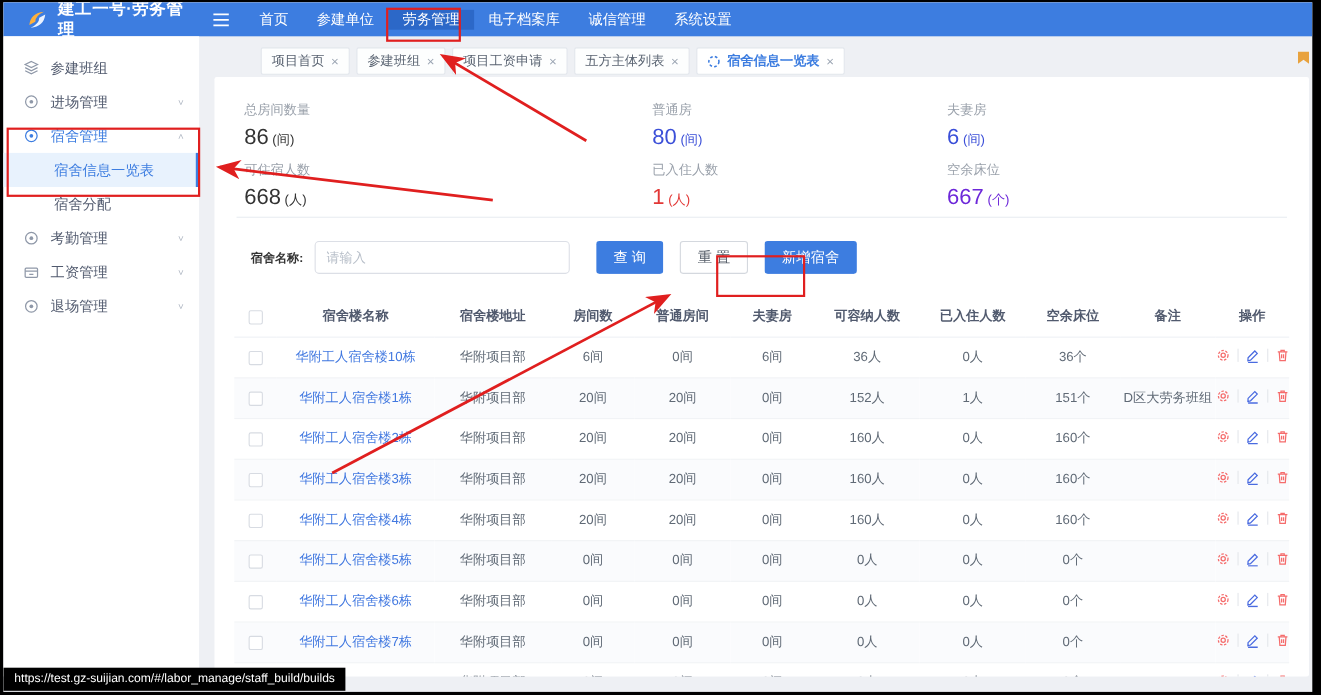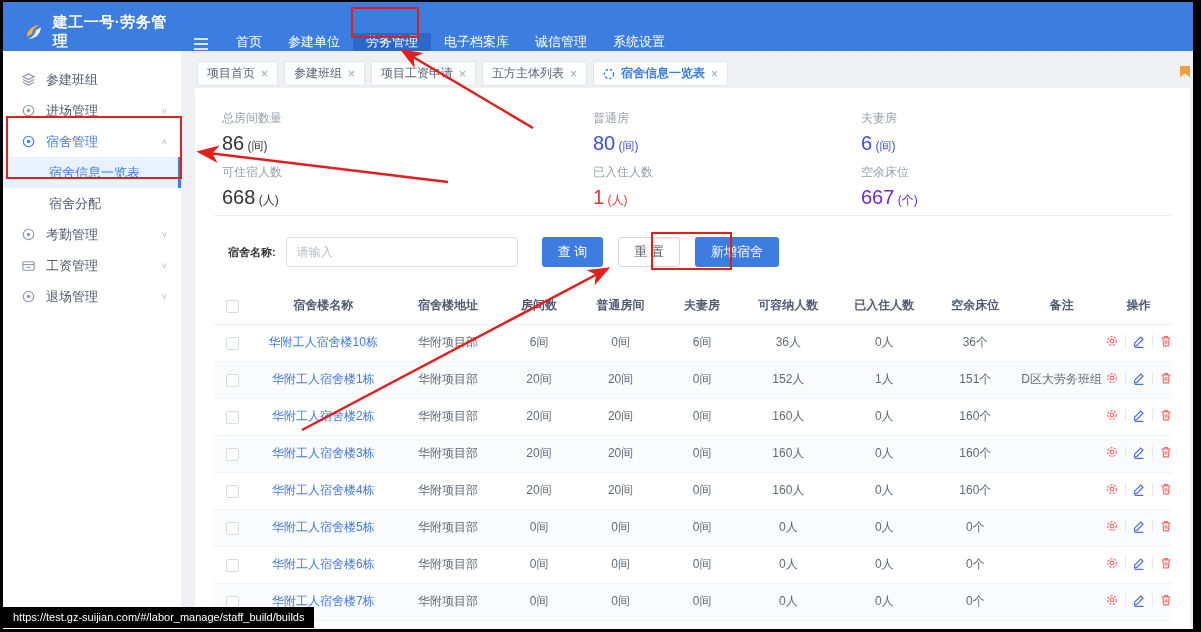--- a/index.html
+++ b/index.html
@@ -2,21 +2,21 @@
 <html><head>
 <meta charset="utf-8">
 <style>
   * { margin:0; padding:0; box-sizing:border-box; }
   html,body { width:1201px; height:632px; background:#000; overflow:hidden;
     font-family:"Liberation Sans","DejaVu Sans",sans-serif; }
   .window { position:absolute; left:3px; top:2px; width:1190px; height:627px;
     background:#eef0f4; overflow:hidden; }
 
   
-  .topbar { height:49px; background:#3d7de0; display:flex; align-items:flex-end; color:#fff; }
+  .topbar { height:31px; background:#3d7de0; display:flex; align-items:center; color:#fff; }
   .logo { width:178px; display:flex; align-items:center; padding-left:20px; gap:8px;
     font-size:15px; font-weight:bold; letter-spacing:.5px; flex:none; }
   .hamburger { display:flex; align-items:center; padding:0 14px 0 12px; cursor:pointer; }
   .nav { display:flex; align-items:stretch; }
   .nav-item { display:flex; align-items:center; padding:0 13px; font-size:13px; cursor:pointer; white-space:nowrap; }
   .nav-item.active { background:#2c68c8; }
   .topbar-right { margin-left:auto; display:flex; align-items:center; gap:13px; padding-right:14px; }
   .proj-name { font-size:13px; }
   .user-name { font-size:12px; }
   .avatar { width:26px; height:26px; border-radius:50%; background:#bfc5cf; flex:none; }
@@ -29,21 +29,21 @@
   .side-item .chev { margin-left:auto; color:#aeb6c2; font-size:9px; }
   .side-item.parent-active { color:#3d7de0; }
   .side-sub { height:31px; display:flex; align-items:center; padding-left:46px;
     font-size:13px; color:#515a6e; cursor:pointer; }
   .side-sub.active { background:#e8f2fd; color:#3d7de0; border-right:3px solid #3d7de0; }
   .side-icon { display:flex; flex:none; }
 
   .content { flex:1; display:flex; flex-direction:column; min-width:0; }
 
   
-  .tabbar { height:37px; display:flex; align-items:center; gap:6px; padding:8px 0 0 16px; position:relative; }
+  .tabbar { height:37px; display:flex; align-items:center; gap:6px; padding:8px 0 0 16px; position:relative;margin-left:40px; }
   .tab { height:25px; display:flex; align-items:center; gap:6px; padding:0 9px;
     background:#fdfefe; border:1px solid #e2e6ec; border-radius:2px;
     font-size:12px; color:#5a6472; cursor:pointer; white-space:nowrap; }
   .tab.active { background:#fff; color:#3d7de0; font-weight:bold; }
   .tab .close { color:#9aa4b2; font-size:12px; font-weight:normal; }
   .tab-bookmark { position:absolute; right:2px; top:13px; }
 
   
   .card { flex:1; margin:0 3px 0 14px; background:#fff; border-radius:2px; overflow:hidden; }
   .stats { position:relative; height:127px; }

